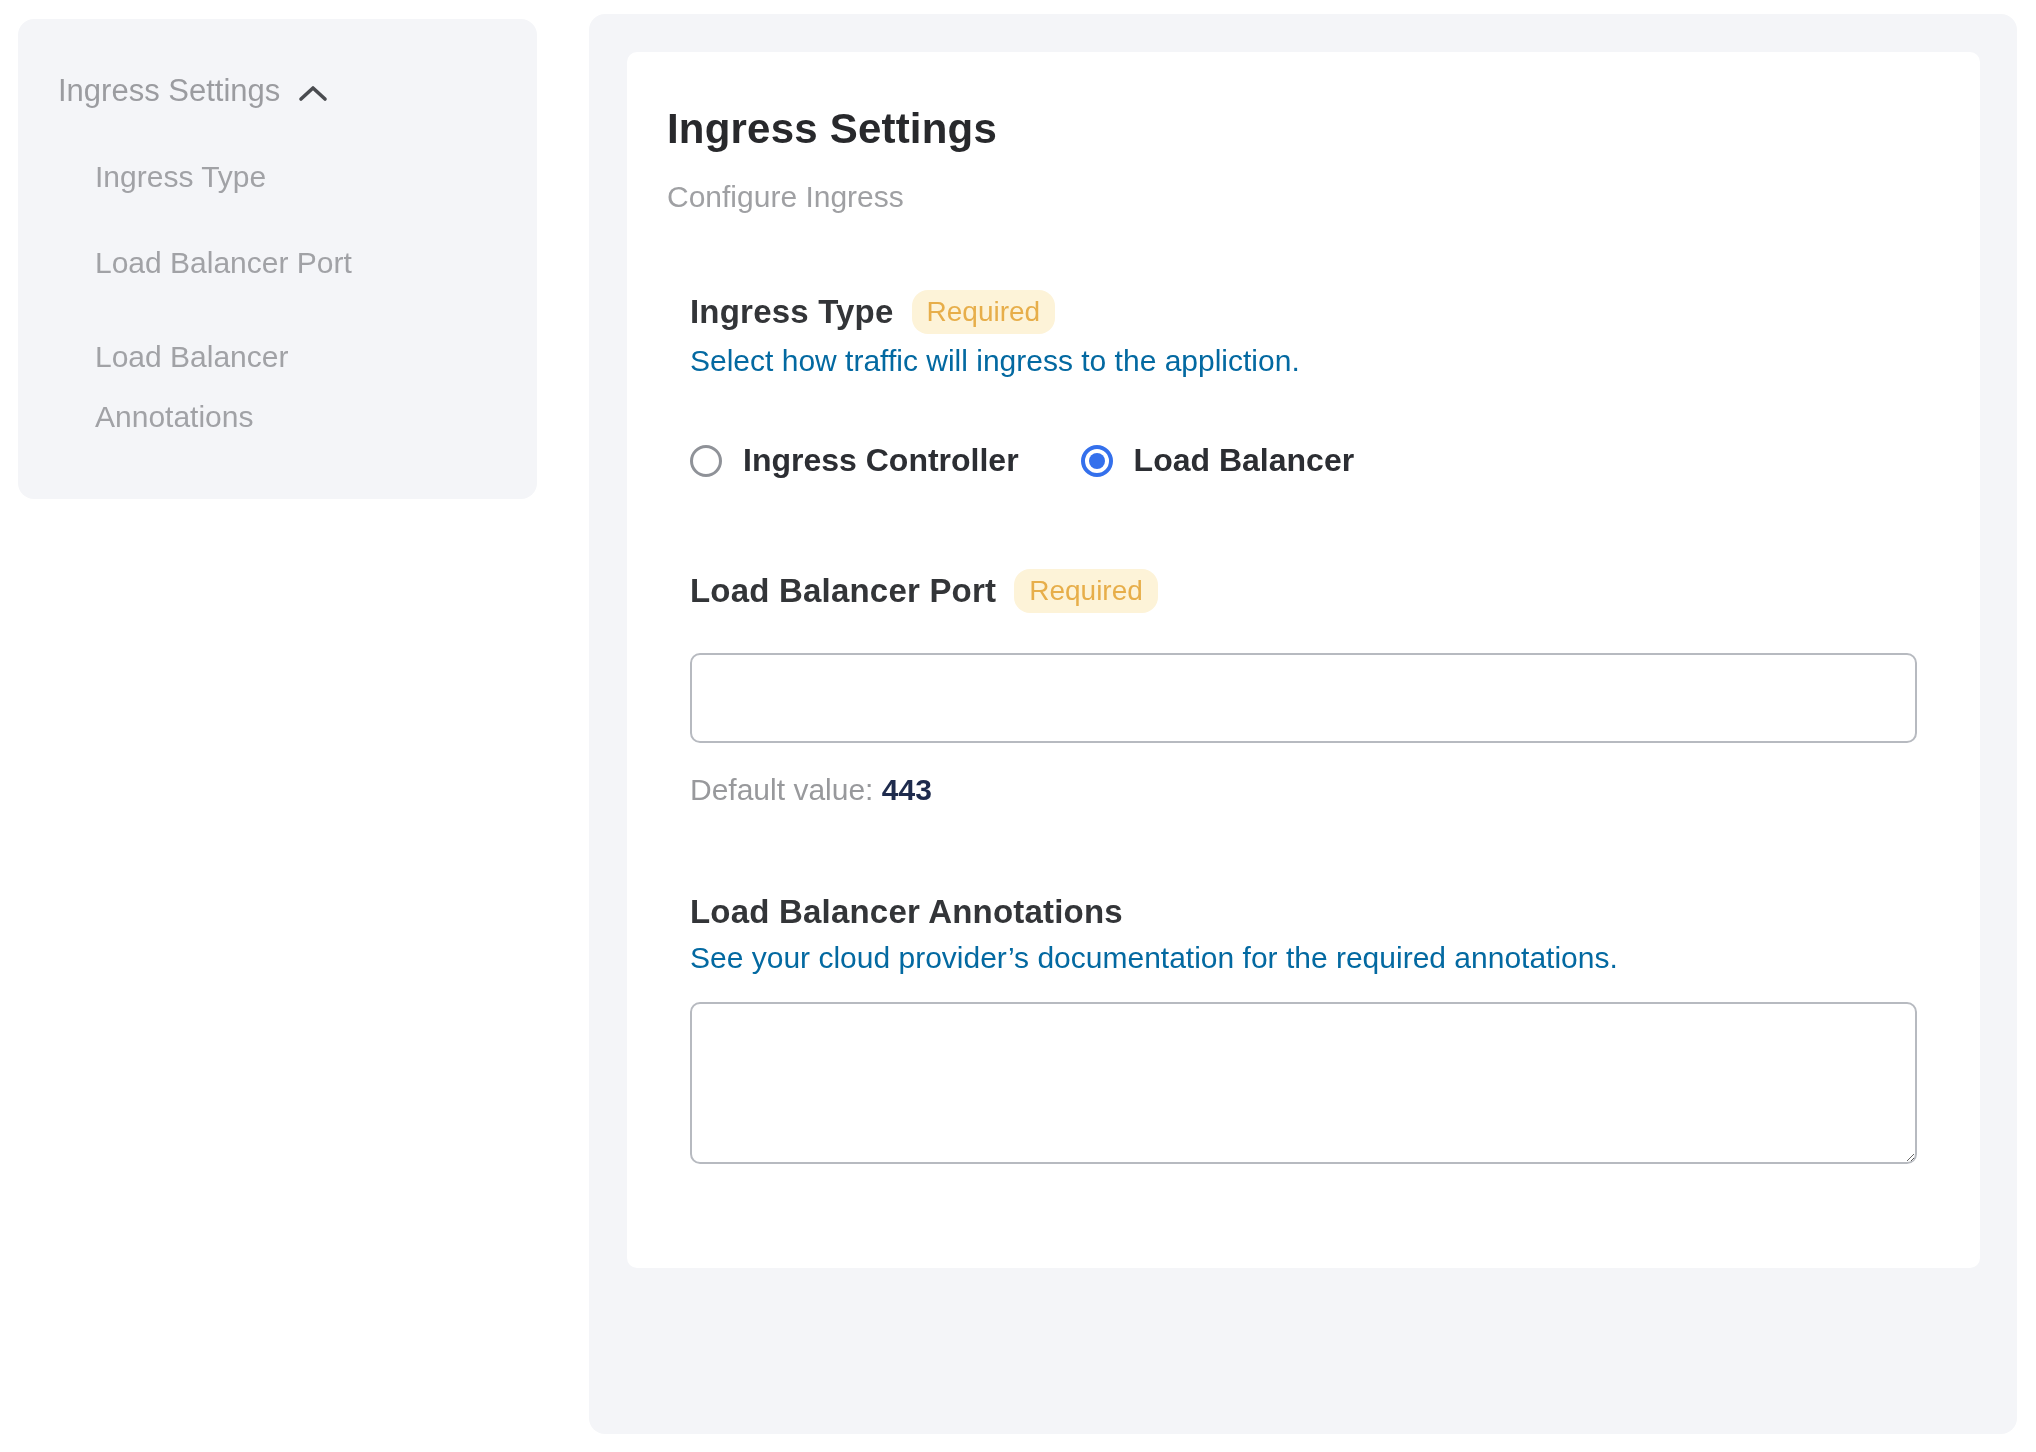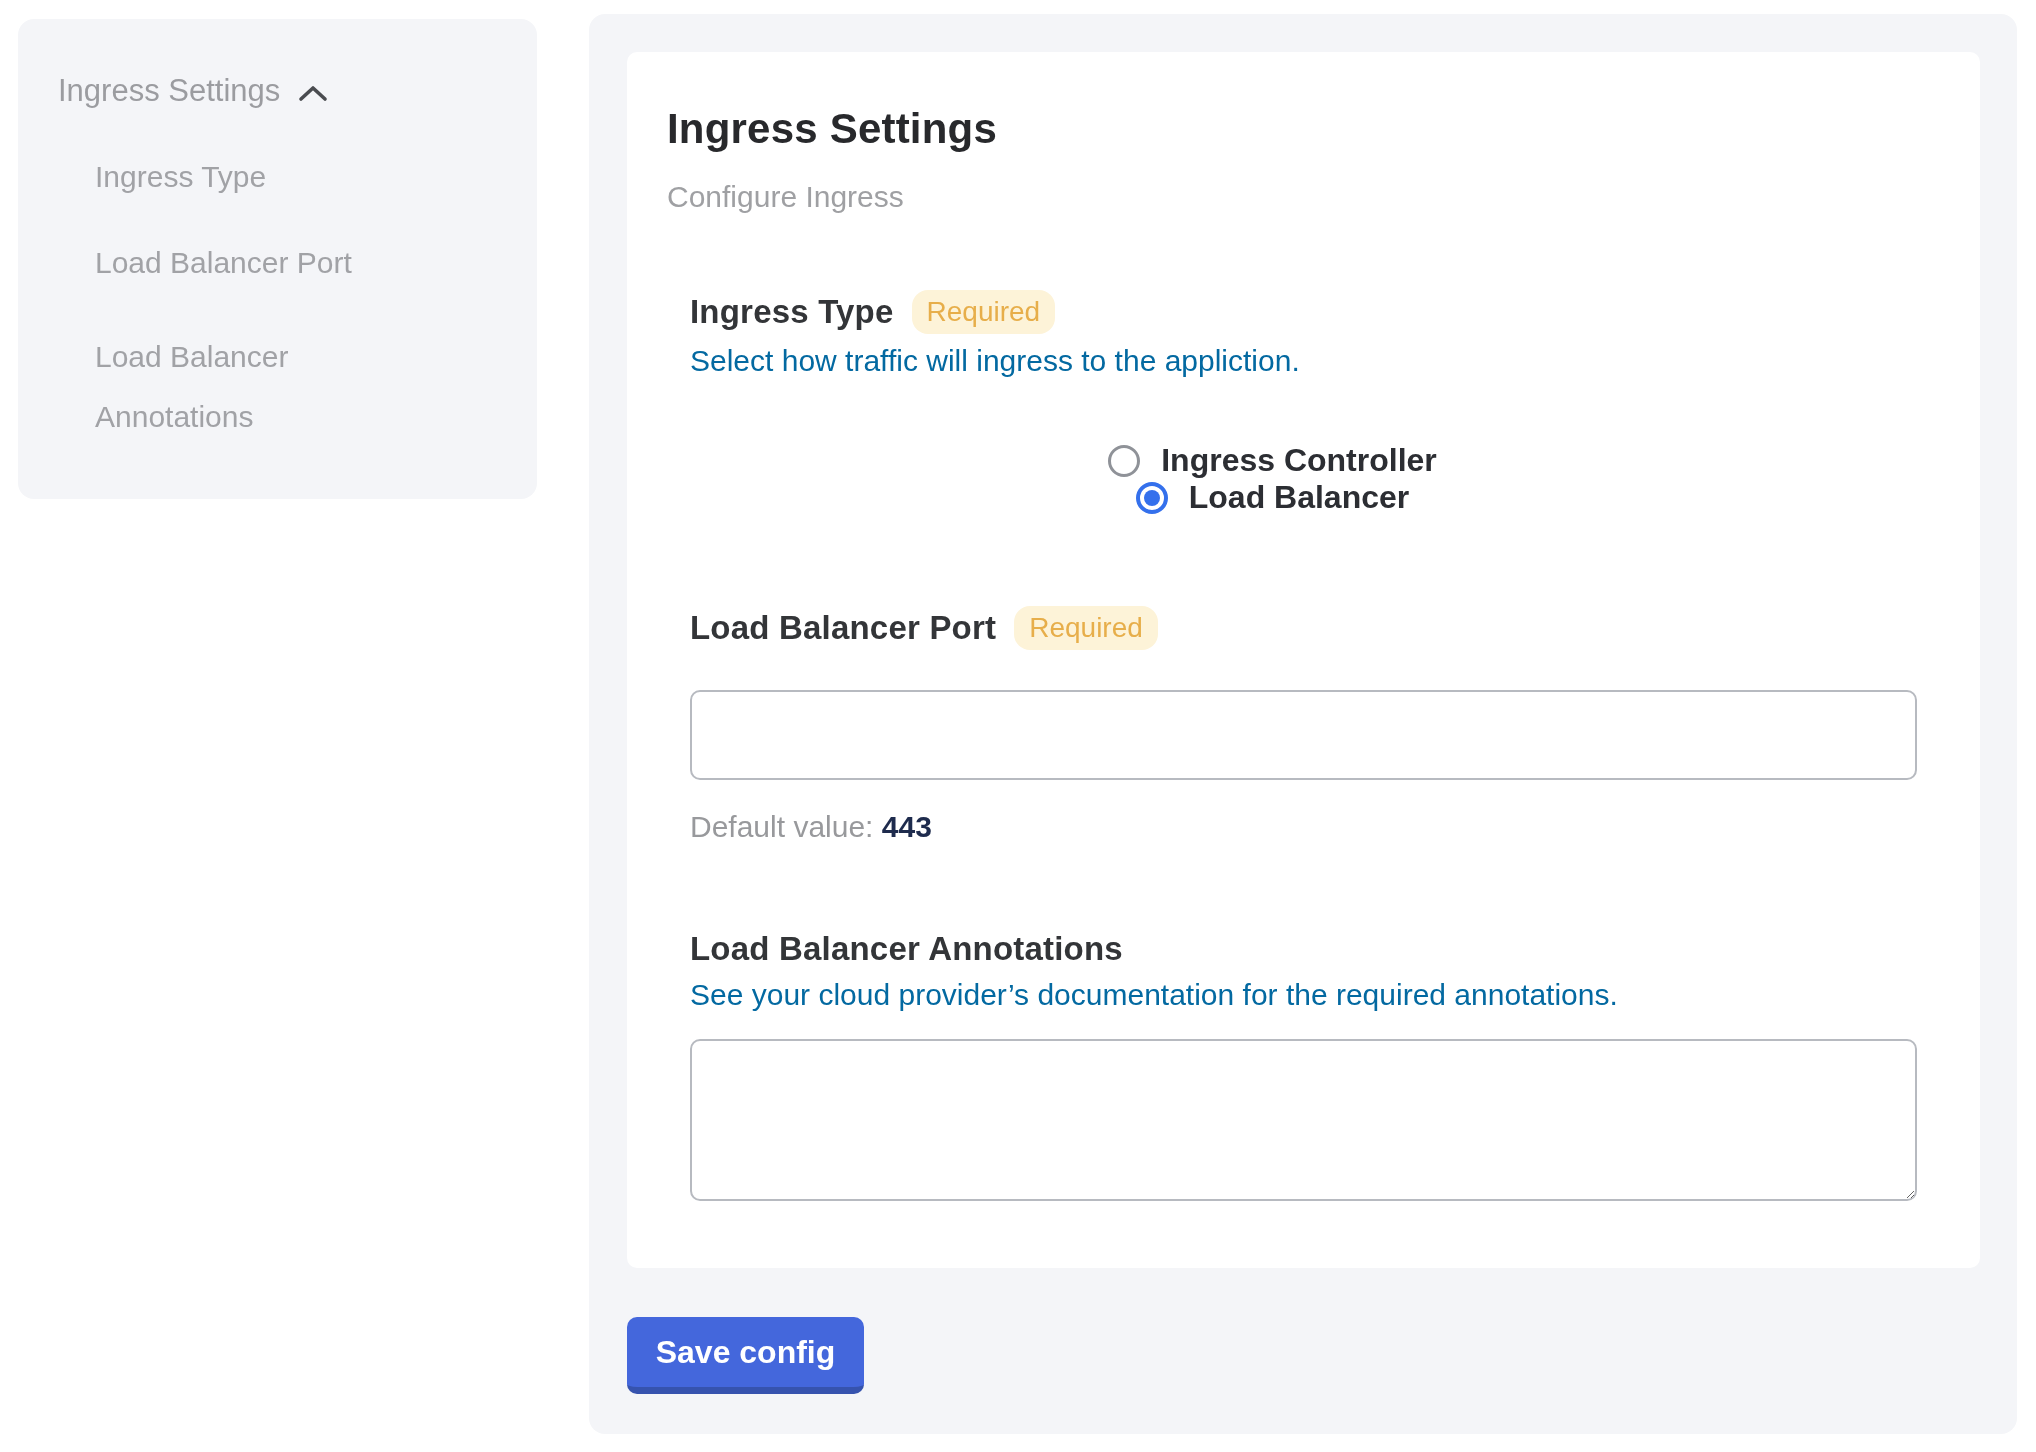--- a/index.html
+++ b/index.html
@@ -98,21 +98,20 @@
     margin-top: 10px;
     color: #0369a1;
     font-size: 30px;
   }
 
   
   .radio-row {
     margin-top: 64px;
     display: flex;
     align-items: center;
-    flex-direction: column;
   }
   .radio-option {
     display: flex;
     align-items: center;
     margin-right: 62px;
     cursor: pointer;
   }
   .radio-circle {
     width: 32px; height: 32px;
     border-radius: 50%;
@@ -260,14 +259,13 @@
     <div class="section">
       <div class="section-heading-row">
         <span class="section-heading">Load Balancer Annotations</span>
       </div>
       <div class="section-desc">See your cloud provider’s documentation for the required annotations.</div>
 
       <textarea class="annotations-textarea" style=""></textarea>
     </div>
   </section>
 
-  <button class="save-button">Save config</button>
 </main>
 
 </body></html>

